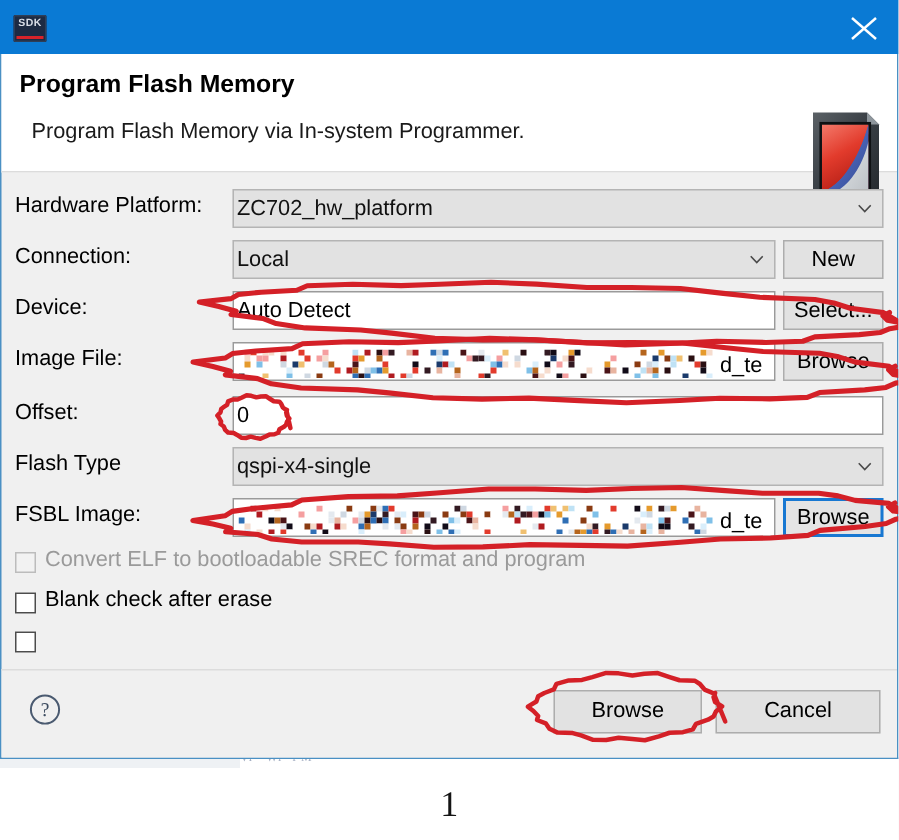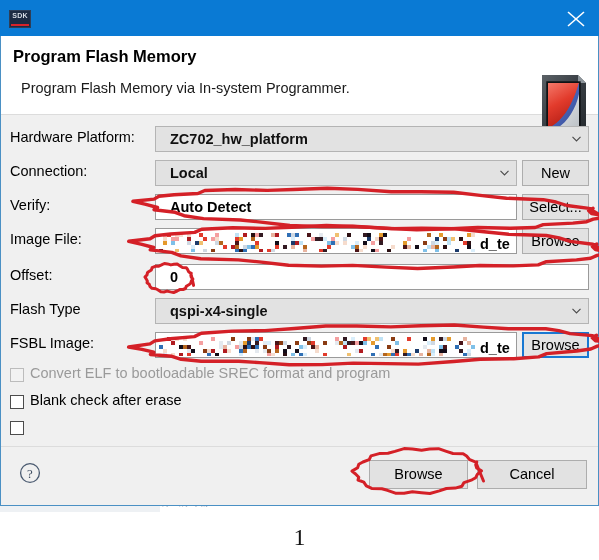--- a/index.html
+++ b/index.html
@@ -92,22 +92,22 @@
   .row { position: absolute; left: 0; width: 487px; height: 28px; }
   .lbl {
     position: absolute; left: 10px; top: 4px;
     font-size: 14.5px; color: #000000; white-space: nowrap;
   }
 
   .field {
     position: absolute; box-sizing: border-box;
     height: 26px; line-height: 24px;
     font-size: 14.5px; color: #000000;
-    padding-left: 14px;
-    overflow: hidden; white-space: nowrap; font-weight: bold;
+    padding-left: 2px;
+    overflow: hidden; white-space: nowrap;
   }
   .field.combo-dis {
     background: #e2e2e2; border: 1px solid #b4b4b4; color: #111;
   }
   .field.input-en {
     background: #ffffff; border: 1px solid #9a9a9a;
   }
   .chev {
     position: absolute; right: 7px; top: 9px;
     width: 9px; height: 6px;
@@ -267,21 +267,21 @@
       <div class="row" style="top: 43px;">
         <div class="lbl">Connection:</div>
         <div class="field combo-dis" style="left: 155px; top: 1px; width: 362px;"><span style="position: relative;">Local</span><span class="chev">
             <svg width="9" height="6" viewBox="0 0 9 6">
               <polyline points="0.5,0.8 4.5,5 8.5,0.8" fill="none" stroke="#4a4a4a" stroke-width="1.1"></polyline>
             </svg>
           </span></div>
         <div class="btn" style="left: 522px; top: 1px; width: 67px;">New</div>
       </div>
       <div class="row" style="top: 77px;">
-        <div class="lbl">Verify:</div>
+        <div class="lbl">Device:</div>
         <div class="field input-en" style="left: 155px; top: 1px; width: 362px;"><span style="position: relative;">Auto Detect</span></div>
         <div class="btn" style="left: 522px; top: 1px; width: 67px;">Select...</div>
       </div>
       <div class="row" style="top: 111px;">
         <div class="lbl">Image File:</div>
         <div class="field input-en" style="left: 155px; top: 1px; width: 362px;">
           <span style="position: absolute; left: 3px; top: 2px; width: 322px; height: 21px; overflow: hidden;">
             <span class="mosaic" style="left:0;width:318px;height:20px;">
               <span style="display:block;position:relative;width:318px;height:20px;background:#fff;">
                 <span style="position:absolute;left:4px;top:0px;width:4px;height:4px;background:#f59fa0;"></span>

